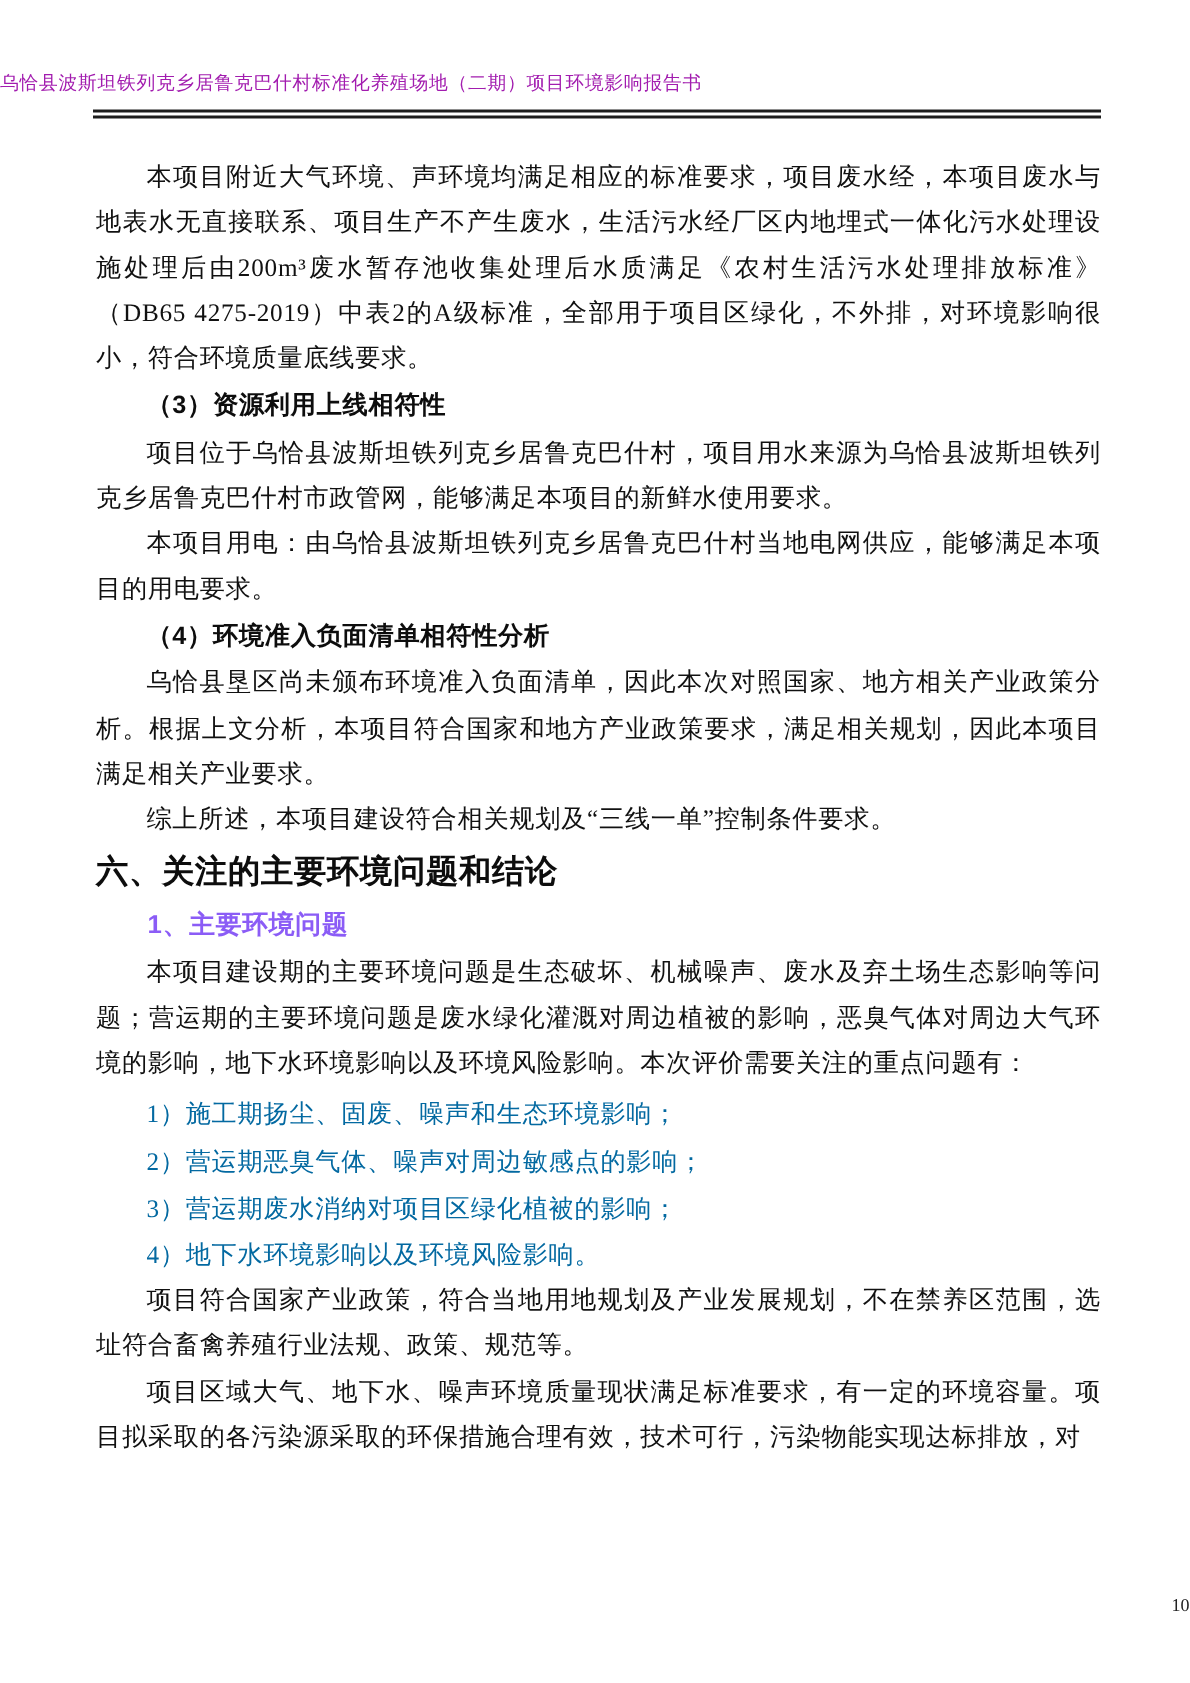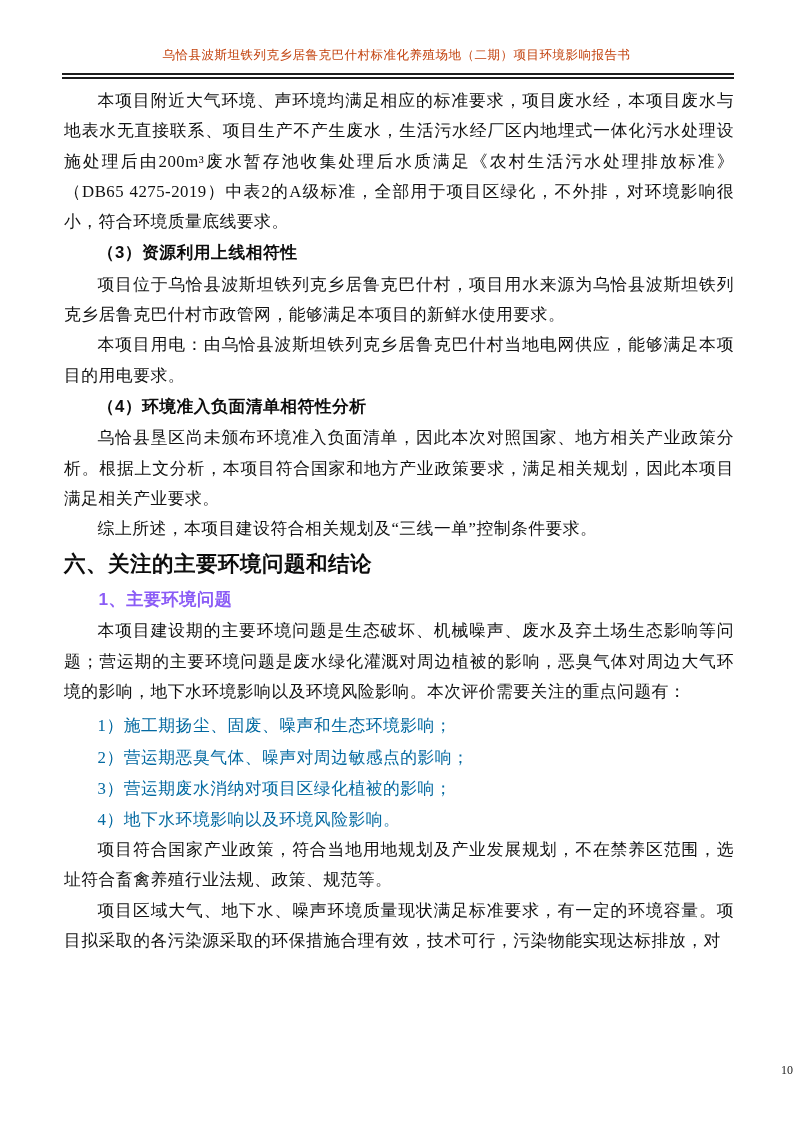--- a/index.html
+++ b/index.html
@@ -13,34 +13,34 @@
     height: 1122px;
     background: #ffffff;
     color: #111111;
     overflow: hidden;
     font-family: "Liberation Serif", "DejaVu Serif", serif;
   }
   .header {
     padding-top: 47px;
   }
   .header-title {
-    text-align: center;
+    text-align: left;
     font-size: 12.5px;
     letter-spacing: 0.5px;
-    color: #c2410c;
+    color: #a21caf;
     font-family: "Liberation Serif", "DejaVu Serif", serif;
   }
   .header-rule {
     margin: 9px 59px 0 62px;
     height: 2px;
     border-top: 2px solid #1c1c1c;
     border-bottom: 2px solid #1c1c1c;
   }
   .doc-body {
-    margin: 7px 59px 0 64px;
+    margin: 24px 59px 0 64px;
     width: 670px;
   }
   .para {
     margin: 0;
     font-size: 16.8px;
     line-height: 30.3px;
     letter-spacing: 0.5px;
     text-align: justify;
     text-indent: 2em;
     color: #111111;

